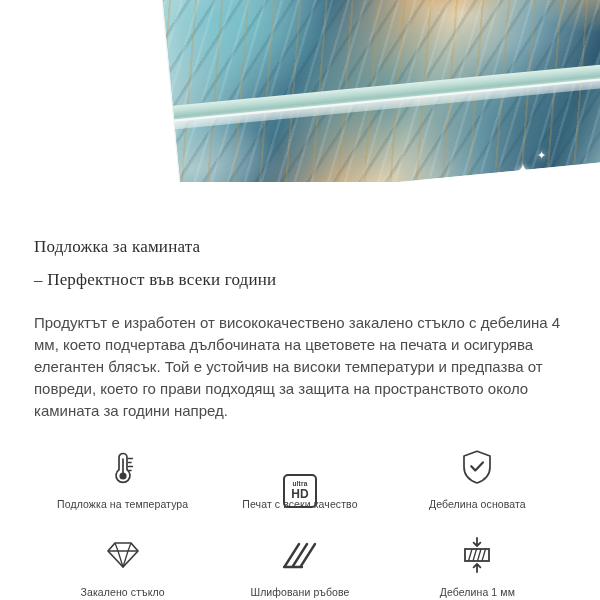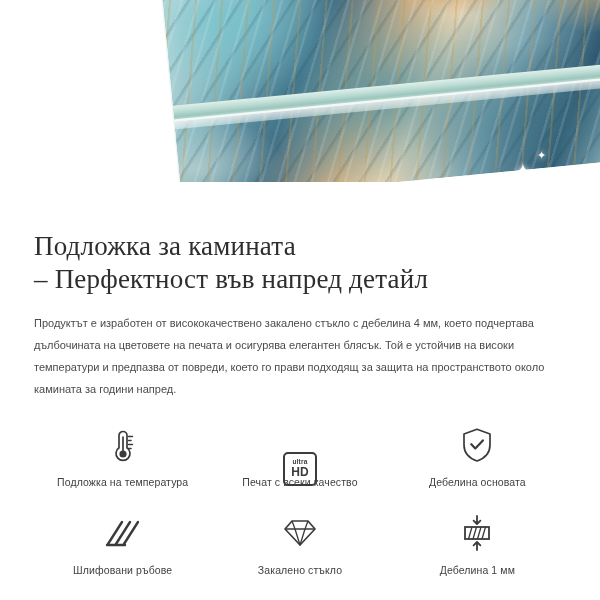--- a/index.html
+++ b/index.html
@@ -139,30 +139,30 @@
   
   .content {
     position: relative;
     padding: 0 34px;
     box-sizing: border-box;
   }
   .headline {
     margin: 12px 0 0 0;
     color: #2e2e2e;
     font-family: "Liberation Serif", serif;
-    font-size: 27px;
+    font-size: 17px;
     font-weight: 400;
     line-height: 33px;
     letter-spacing: 0.2px;
   }
   .headline .line2 { display: block; }
   .body-copy {
     margin: 16px 0 0 0;
     color: #4b4b4b;
-    font-size: 11px;
+    font-size: 15px;
     line-height: 22px;
     max-width: 534px;
   }
 
   
   .features {
     position: relative;
     margin-top: 22px;
     display: grid;
     grid-template-columns: repeat(3, 1fr);
@@ -228,21 +228,21 @@
     <div class="hero-bottom-white"></div>
     <span class="sparkle s1">✦</span>
     <span class="sparkle s2">✦</span>
     <span class="sparkle s3">✦</span>
   </div>
 
   <div class="content">
 
     <h1 class="headline">
       <span>Подложка за камината</span>
-      <span class="line2">– Перфектност във напред детайл</span>
+      <span class="line2">– Перфектност във всеки години</span>
     </h1>
 
     <p class="body-copy">Продуктът е изработен от висококачествено закалено стъкло с дебелина 4 мм, което подчертава дълбочината на цветовете на печата и осигурява елегантен блясък. Той е устойчив на високи температури и предпазва от повреди, което го прави подходящ за защита на пространството около камината за години напред.</p>
 
     <div class="features">
 
       <div class="feature">
         <div class="feature-icon">
           <svg width="34" height="40" viewBox="0 0 34 40" fill="none">
             <path d="M17 6.5a4 4 0 0 1 4 4v12.2a7 7 0 1 1-8 0V10.5a4 4 0 0 1 4-4z" stroke="#3b3b3b" stroke-width="1.7"></path>
@@ -269,36 +269,36 @@
           <svg width="36" height="40" viewBox="0 0 36 40" fill="none">
             <path d="M18 4.2 31 9v11c0 8.2-5.6 13.4-13 16-7.4-2.6-13-7.8-13-16V9L18 4.2z" stroke="#3b3b3b" stroke-width="1.7" stroke-linejoin="round"></path>
             <path d="M12.3 19.2l4 4.2 7.6-8" stroke="#3b3b3b" stroke-width="2.2" stroke-linecap="round" stroke-linejoin="round"></path>
           </svg>
         </div>
         <div class="feature-label">Дебелина основата</div>
       </div>
 
       <div class="feature">
         <div class="feature-icon">
+          <svg width="40" height="34" viewBox="0 0 40 34" fill="none">
+            <path d="M12 5h16l7 8-15 16L5 13l7-8z" stroke="#3b3b3b" stroke-width="1.7" stroke-linejoin="round"></path>
+            <path d="M5 13h30M12 5l3 8 5 16 5-16 3-8M15 13h10" stroke="#3b3b3b" stroke-width="1.3" stroke-linejoin="round"></path>
+          </svg>
+        </div>
+        <div class="feature-label">Закалено стъкло</div>
+      </div>
+
+      <div class="feature">
+        <div class="feature-icon">
           <svg width="38" height="34" viewBox="0 0 38 34" fill="none">
             <path d="M4 28 18 6M12 28 26 6M20 28 34 6" stroke="#3b3b3b" stroke-width="2.4" stroke-linecap="round"></path>
             <path d="M3 29h18" stroke="#3b3b3b" stroke-width="2.4" stroke-linecap="round"></path>
           </svg>
         </div>
         <div class="feature-label">Шлифовани ръбове</div>
-      </div>
-
-      <div class="feature">
-        <div class="feature-icon">
-          <svg width="40" height="34" viewBox="0 0 40 34" fill="none">
-            <path d="M12 5h16l7 8-15 16L5 13l7-8z" stroke="#3b3b3b" stroke-width="1.7" stroke-linejoin="round"></path>
-            <path d="M5 13h30M12 5l3 8 5 16 5-16 3-8M15 13h10" stroke="#3b3b3b" stroke-width="1.3" stroke-linejoin="round"></path>
-          </svg>
-        </div>
-        <div class="feature-label">Закалено стъкло</div>
       </div>
 
       <div class="feature">
         <div class="feature-icon">
           <svg width="40" height="40" viewBox="0 0 40 40" fill="none">
             <path d="M20 3v8M20 11l-3.4-3.4M20 11l3.4-3.4" stroke="#3b3b3b" stroke-width="1.8" stroke-linecap="round" stroke-linejoin="round"></path>
             <rect x="8" y="14" width="24" height="12" stroke="#3b3b3b" stroke-width="1.8"></rect>
             <path d="M11.5 26 15 14M16 26 19.5 14M20.5 26 24 14M25 26 28.5 14" stroke="#3b3b3b" stroke-width="1.3"></path>
             <path d="M20 37v-8M20 29l-3.4 3.4M20 29l3.4 3.4" stroke="#3b3b3b" stroke-width="1.8" stroke-linecap="round" stroke-linejoin="round"></path>
           </svg>

